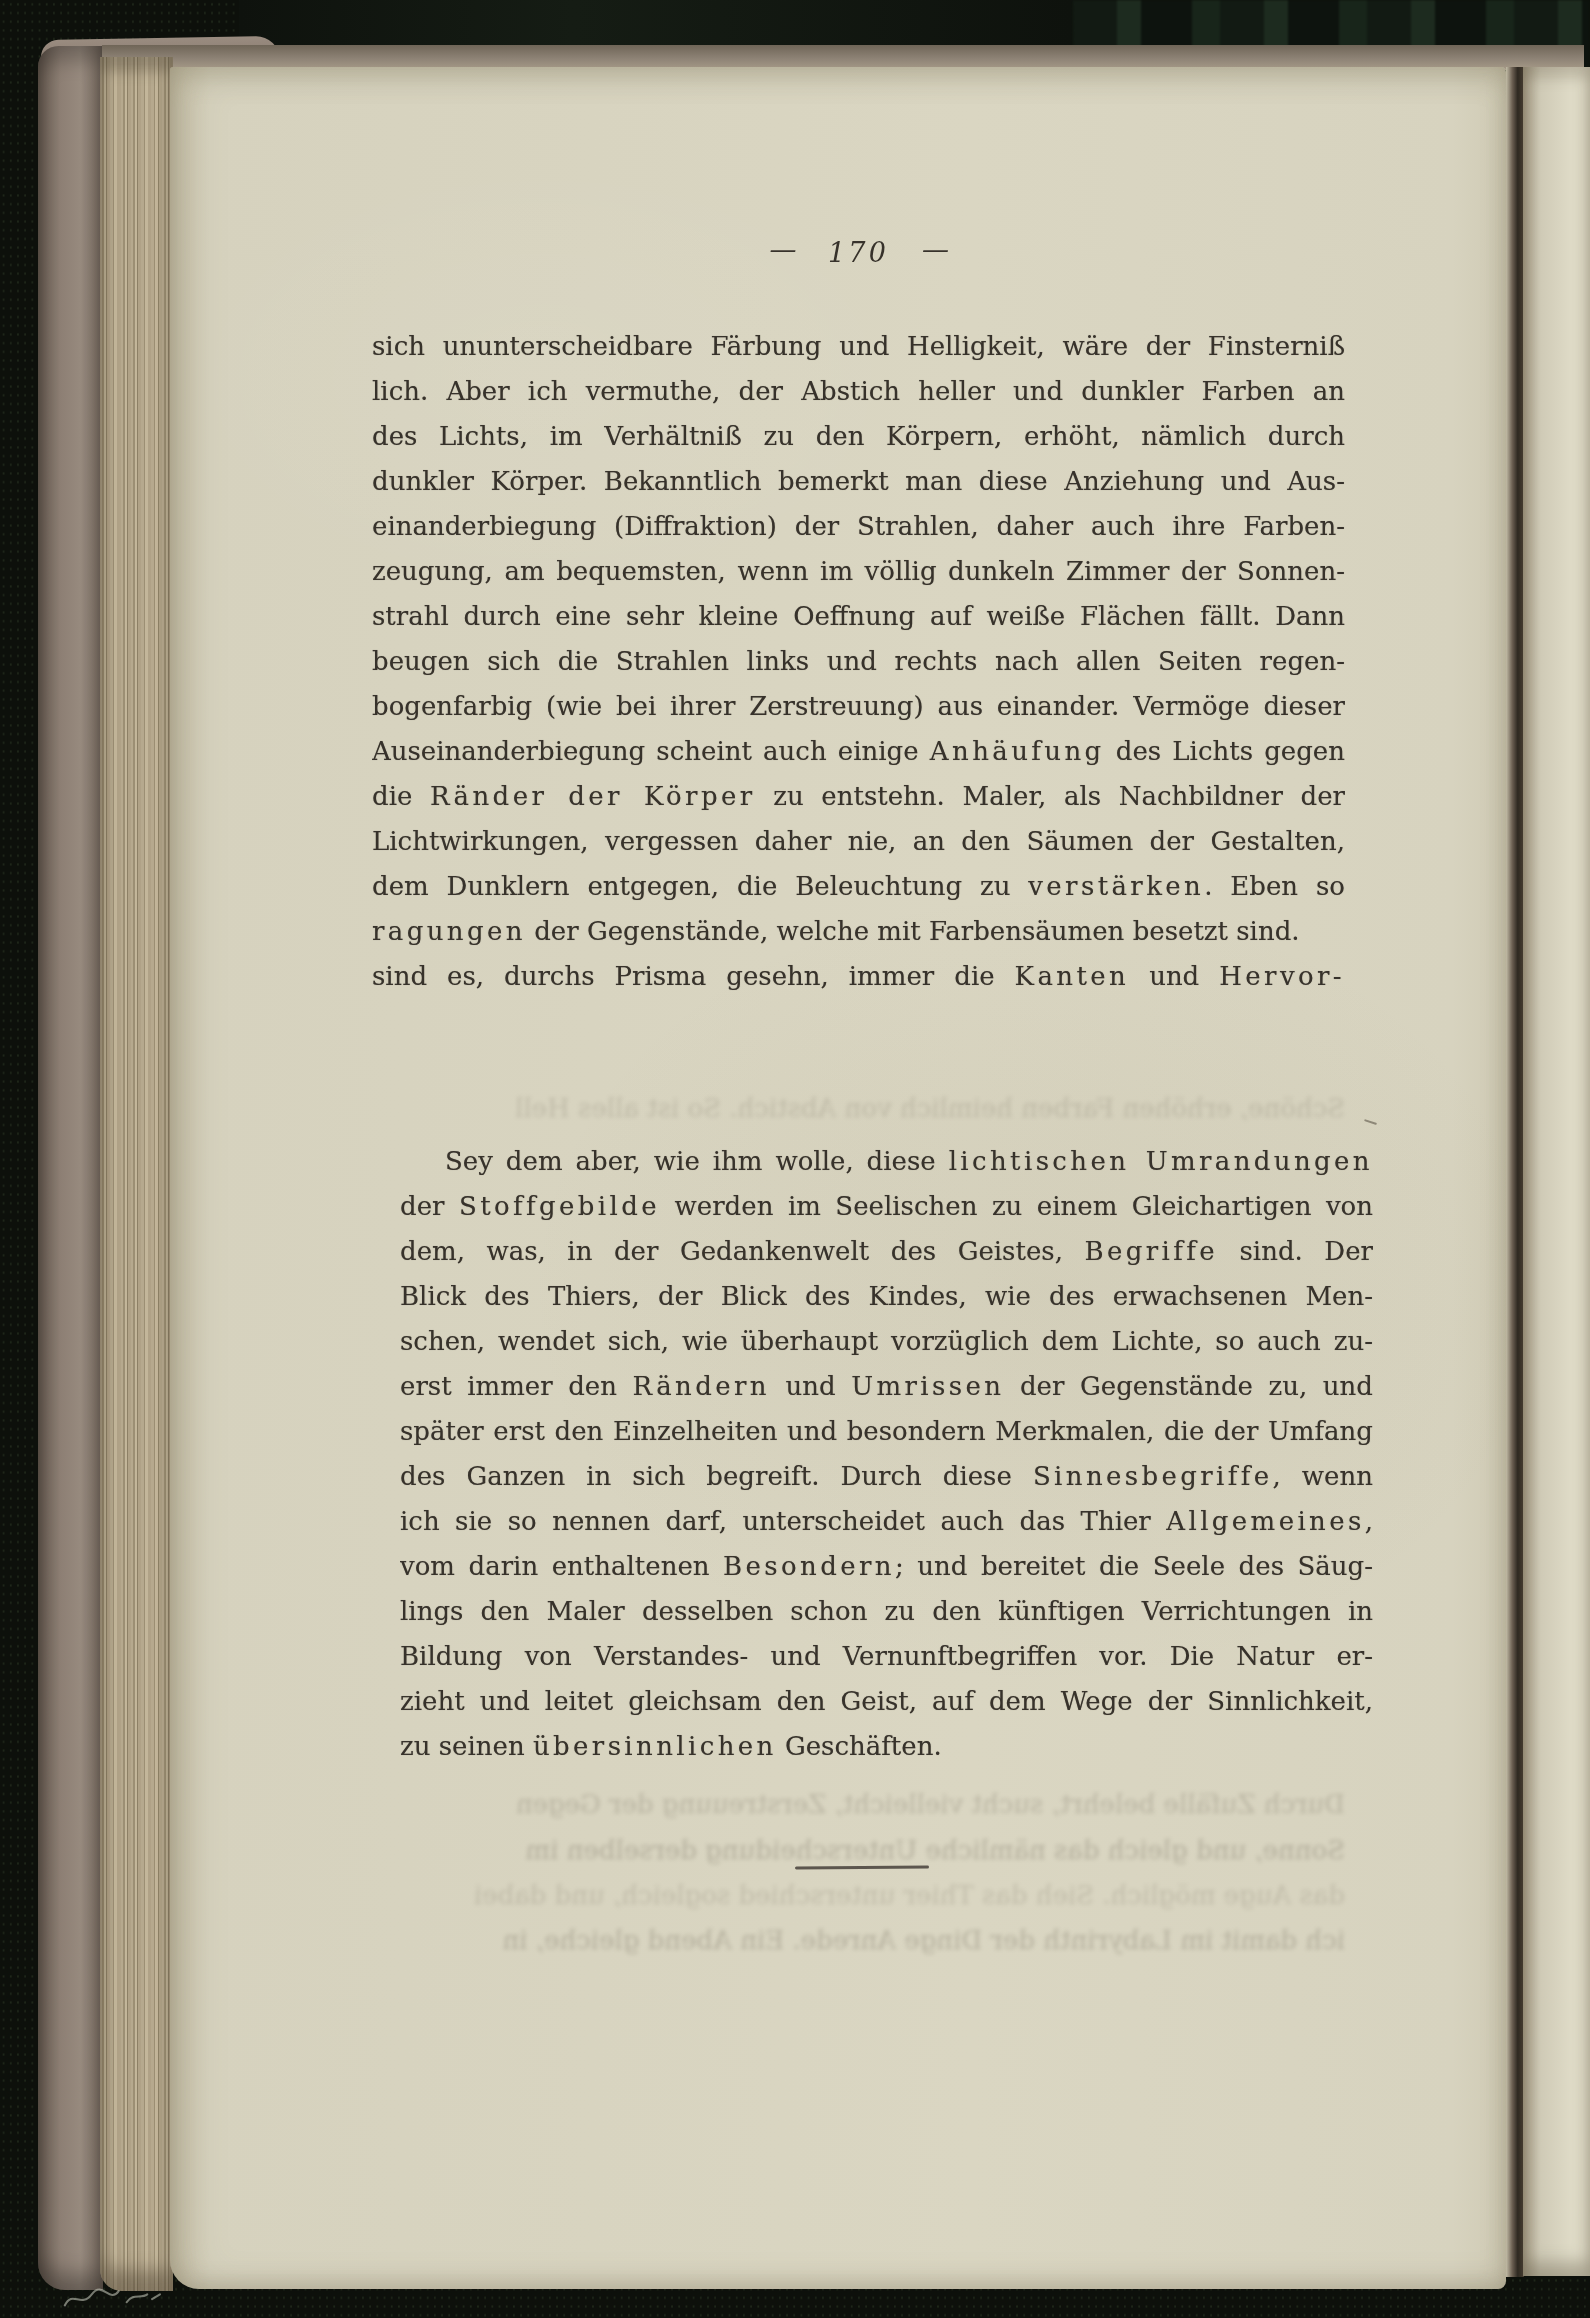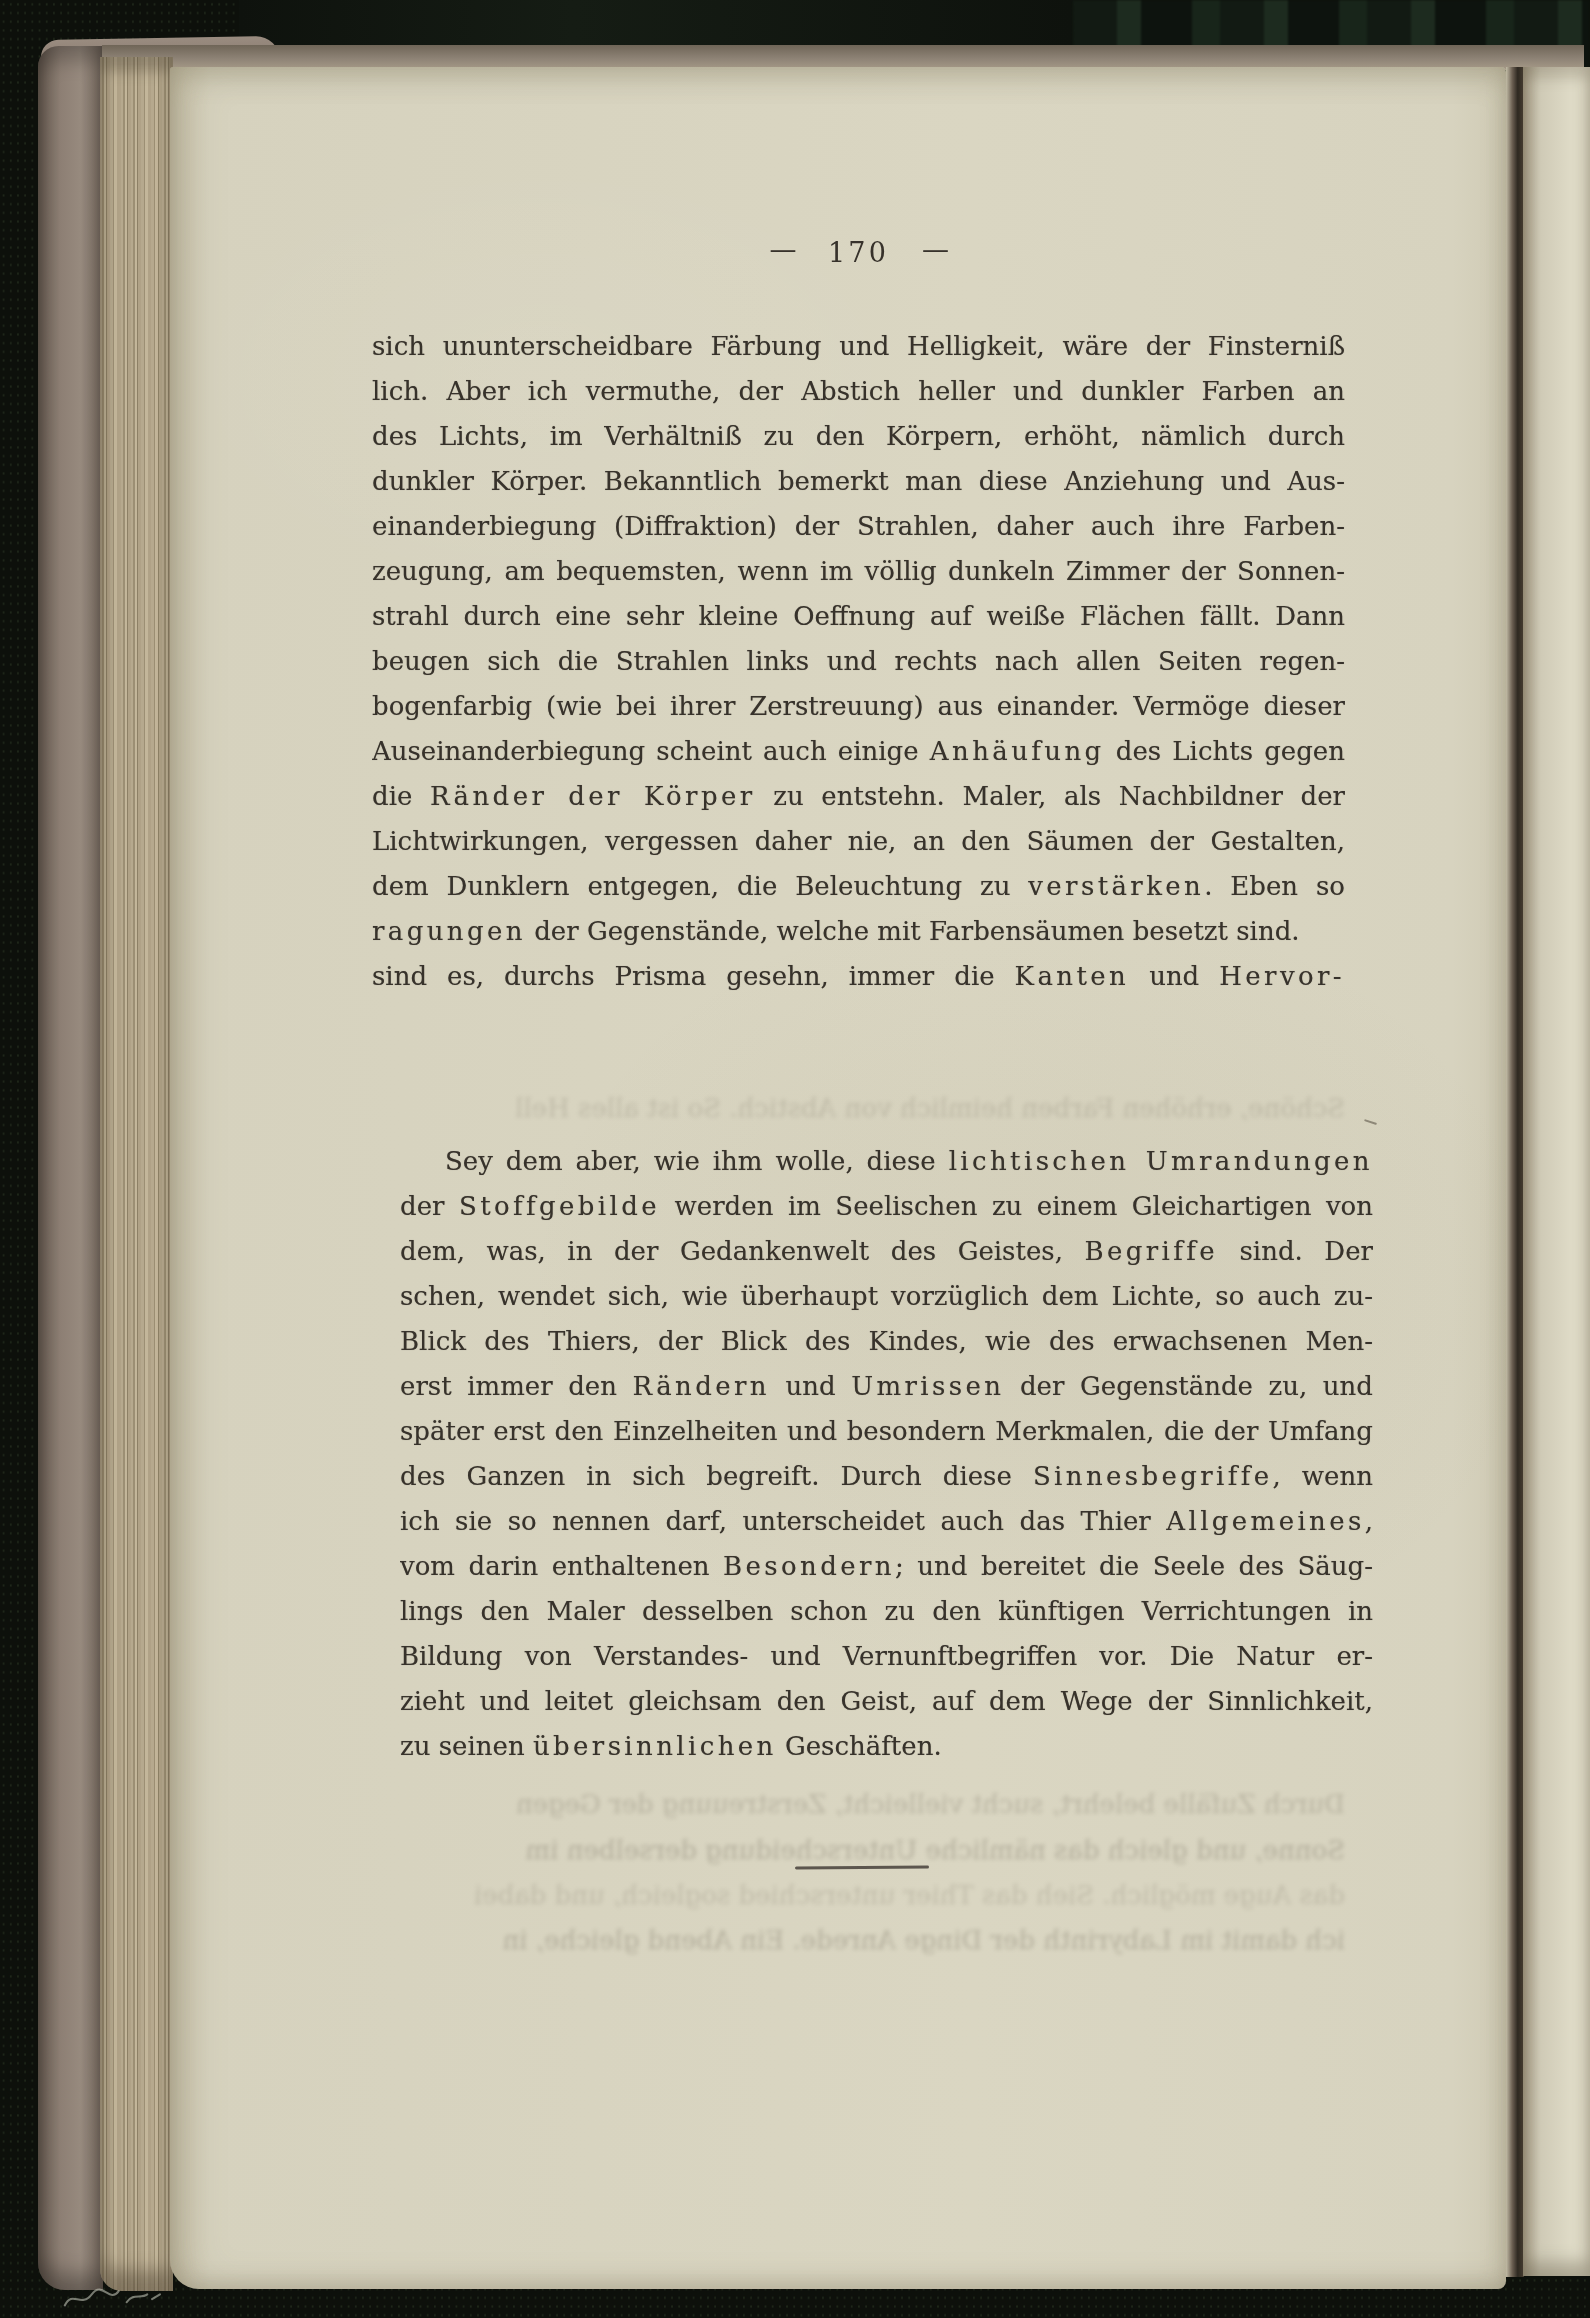--- a/index.html
+++ b/index.html
@@ -44,21 +44,21 @@
     box-shadow:inset 0 11px 24px rgba(120,110,85,.25), inset 0 -8px 20.7px rgba(120,110,85,.22), inset 20.7px 0 38px rgba(120,110,85,.18);}
 
   .gutter{position:absolute;left:1506px;top:67px;width:17.5px;height:2210px;
     background:linear-gradient(90deg,#c2bca6 0,#6b5f52 35%,#2e2921 65%,#473d31 100%);}
   .facing-page{position:absolute;left:1523px;top:67px;width:67px;height:2209px;
     background:linear-gradient(90deg,#a89f89 0,#cfcab6 26%,var(--facing_paper) 70%);
     box-shadow:inset 0 -14.3px 16px rgba(90,80,60,.35), inset 0 11px 12.7px rgba(90,80,60,.25);}
 
   
   .page-header{position:absolute;left:372px;top:235px;width:973px;text-align:center;
-    color:var(--ink);font-size:27px;line-height:35px;}
+    color:var(--ink);font-size:27px;line-height:35px;font-style:italic;}
   .page-header .dash{display:inline-block;margin:0 33px;transform:translateY(-3.2px);letter-spacing:-1.6px;}
   .page-header .num{letter-spacing:3.2px;}
 
   .paragraph{position:absolute;left:372px;width:973px;color:var(--ink);
     font-size:26px; text-shadow:0 0 0.8px rgba(55,50,43,.45);}
   .paragraph .line{height:45px;line-height:45px;overflow:hidden;
     text-align:justify;}
   .paragraph .line.just::after{content:"";display:inline-block;width:100%;height:0;}
   .paragraph .line.indent{text-indent:45px;}
   .g{letter-spacing:.13em;white-space:nowrap;}
@@ -112,22 +112,22 @@
       <div class="line just"><span>die </span><span class="g">Ränder der Körper</span><span> zu entstehn.  Maler, als Nachbildner der</span></div>
       <div class="line just"><span>Lichtwirkungen, vergessen daher nie, an den Säumen der Gestalten,</span></div>
       <div class="line just"><span>dem Dunklern entgegen, die Beleuchtung zu </span><span class="g">verstärken</span><span>.  Eben so</span></div>
       <div class="line"><span class="g">ragungen</span><span> der Gegenstände, welche mit Farbensäumen besetzt sind.</span></div>
       <div class="line just"><span>sind es, durchs Prisma gesehn, immer die </span><span class="g">Kanten</span><span> und </span><span class="g">Hervor-</span></div>
     </div>
   <div id="para-2" class="paragraph">
       <div class="line just indent"><span>Sey dem aber, wie ihm wolle, diese </span><span class="g">lichtischen Umrandungen</span></div>
       <div class="line just"><span>der </span><span class="g">Stoffgebilde</span><span> werden im Seelischen zu einem Gleichartigen von</span></div>
       <div class="line just"><span>dem, was, in der Gedankenwelt des Geistes, </span><span class="g">Begriffe</span><span> sind.  Der</span></div>
+      <div class="line just"><span>Blick des Thiers, der Blick des Kindes, wie des erwachsenen Men-</span></div>
       <div class="line just"><span>schen, wendet sich, wie überhaupt vorzüglich dem Lichte, so auch zu-</span></div>
-      <div class="line just"><span>Blick des Thiers, der Blick des Kindes, wie des erwachsenen Men-</span></div>
       <div class="line just"><span>erst immer den </span><span class="g">Rändern</span><span> und </span><span class="g">Umrissen</span><span> der Gegenstände zu, und</span></div>
       <div class="line just"><span>später erst den Einzelheiten und besondern Merkmalen, die der Umfang</span></div>
       <div class="line just"><span>des Ganzen in sich begreift.  Durch diese </span><span class="g">Sinnesbegriffe</span><span>, wenn</span></div>
       <div class="line just"><span>ich sie so nennen darf, unterscheidet auch das Thier </span><span class="g">Allgemeines</span><span>,</span></div>
       <div class="line just"><span>vom darin enthaltenen </span><span class="g">Besondern</span><span>; und bereitet die Seele des Säug-</span></div>
       <div class="line just"><span>lings den Maler desselben schon zu den künftigen Verrichtungen in</span></div>
       <div class="line just"><span>Bildung von Verstandes- und Vernunftbegriffen vor.  Die Natur er-</span></div>
       <div class="line just"><span>zieht und leitet gleichsam den Geist, auf dem Wege der Sinnlichkeit,</span></div>
       <div class="line"><span>zu seinen </span><span class="g">übersinnlichen</span><span> Geschäften.</span></div>
     </div>

